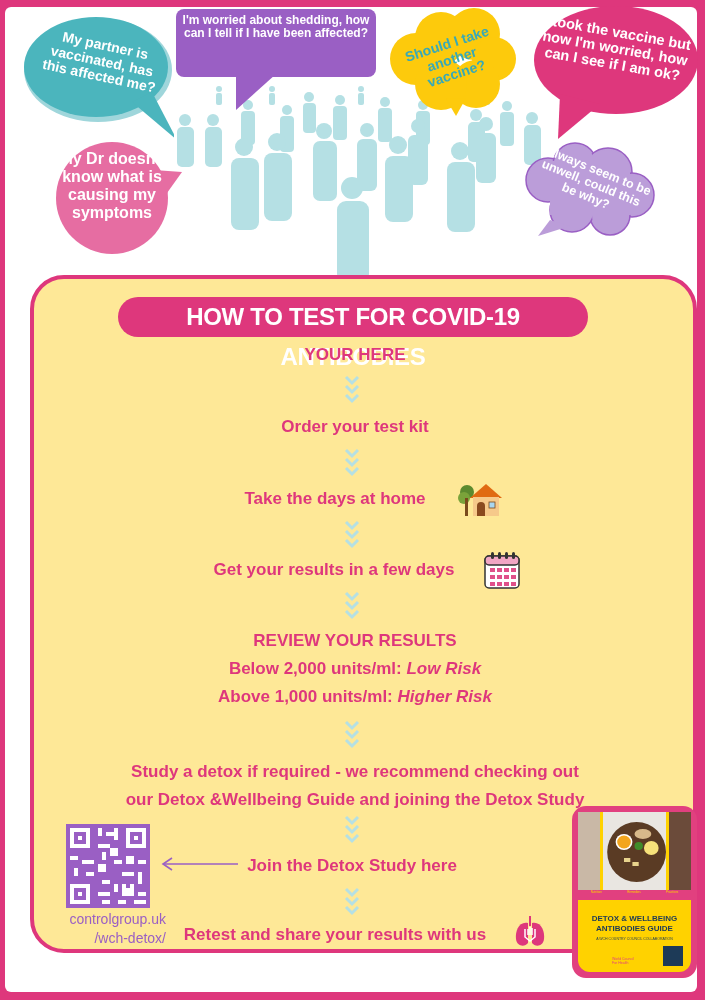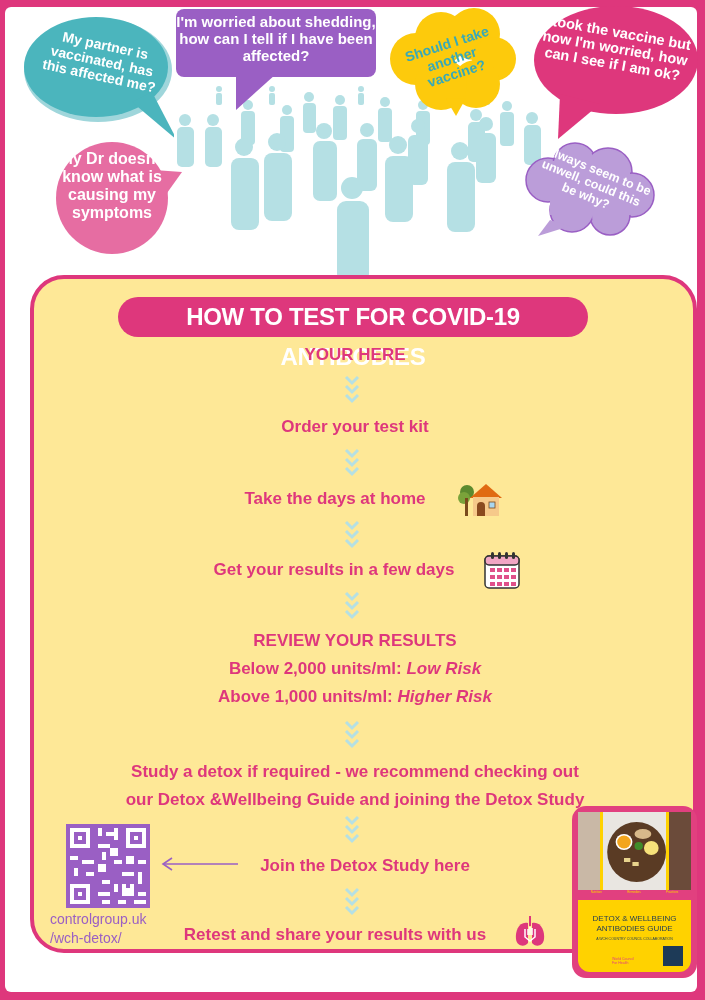--- a/index.html
+++ b/index.html
@@ -1,48 +1,48 @@
 <!DOCTYPE html>
 <html><head>
 <meta charset="utf-8">
 <style>
   * { box-sizing: border-box; margin: 0; padding: 0; }
   html, body { width: 705px; height: 1000px; overflow: hidden; }
   body { background: #de377c; font-family: "Liberation Sans", sans-serif; position: relative; }
   .frame { position: absolute; left: 5px; top: 7px; width: 692px; height: 985px; background: #ffffff; border-radius: 6px; }
   .crowd { position: absolute; left: 0; top: 0; width: 705px; height: 290px; }
   .bubble { position: absolute; color: #fff; font-weight: bold; text-align: center; line-height: 1.12; font-family: "Liberation Sans", sans-serif; }
-  .b-purple { left: 176px; top: 9px; width: 200px; height: 68px; background: #9a5fc4; border-radius: 8px; font-size: 15px; padding-top: 5px; }
+  .b-purple { left: 176px; top: 9px; width: 200px; height: 68px; background: #9a5fc4; border-radius: 8px; font-size: 12px; padding-top: 5px; }
   .b-teal { left: 22px; top: 12px; width: 152px; height: 118px; }
   .b-teal .txt { position: absolute; left: 20px; top: 26px; width: 120px; transform: rotate(12deg); font-size: 14px; }
   .b-pink { left: 54px; top: 140px; width: 116px; height: 116px; }
   .b-pink .txt { position: absolute; left: 0; top: 10px; width: 116px; font-size: 16px; }
   .b-yellow { left: 386px; top: 4px; width: 132px; height: 110px; }
   .b-yellow .txt { position: absolute; left: 16px; top: 32px; width: 100px; color: #38a9b7; font-size: 14px; transform: rotate(-18deg); }
   .b-magenta { left: 530px; top: 4px; width: 168px; height: 126px; }
   .b-magenta .txt { position: absolute; left: 6px; top: 20px; width: 158px; transform: rotate(10deg); font-size: 14.5px; }
   .b-lilac { left: 520px; top: 140px; width: 136px; height: 96px; }
   .b-lilac .txt { position: absolute; left: 12px; top: 22px; width: 118px; transform: rotate(22deg); font-size: 12.5px; }
   .panel { position: absolute; left: 30px; top: 275px; width: 667px; height: 678px; background: #fee897; border: 4px solid #de377c; border-radius: 34px; }
   .title-pill { position: absolute; left: 118px; top: 297px; width: 470px; height: 40px; background: #de377c; border-radius: 20px; color: #fff; font-weight: bold; font-size: 24px; text-align: center; line-height: 40px; letter-spacing: -0.3px; }
   .step { position: absolute; left: 30px; width: 650px; text-align: center; color: #de377c; font-weight: bold; font-size: 17px; line-height: 27px; }
   .step i { font-style: italic; }
   .chev { position: absolute; left: 344px; width: 16px; height: 30px; }
   .icon-inline { position: absolute; }
   .qr { position: absolute; left: 66px; top: 824px; width: 84px; height: 84px; background: #9a5fc4; }
-  .qr-url { position: absolute; left: 50px; top: 910px; width: 116px; text-align: left; color: #9a5fc4; font-size: 14px; line-height: 19px; }
+  .qr-url { position: absolute; left: 50px; top: 910px; width: 116px; text-align: right; color: #9a5fc4; font-size: 14px; line-height: 19px; }
   .arrow-left { position: absolute; left: 160px; top: 856px; width: 80px; height: 16px; }
   .guide { position: absolute; left: 572px; top: 806px; width: 125px; height: 172px; background: #e1407f; border-radius: 14px; overflow: hidden; }
   .guide .photos { position: absolute; left: 6px; top: 6px; width: 113px; height: 78px; background: #ffd200; display: flex; gap: 3px; }
   .guide .ph1 { width: 22px; background: #c9b8a6; }
   .guide .ph2 { flex: 1; background: #5a4636; position: relative; }
   .guide .ph3 { width: 22px; background: #6b4b3a; }
   .guide .labels { position: absolute; left: 6px; top: 84px; width: 113px; height: 8px; display: flex; justify-content: space-around; font-size: 3px; color: #ffd200; }
   .guide .bottom { position: absolute; left: 6px; top: 94px; width: 113px; height: 72px; background: #ffd200; border-radius: 0 0 12px 12px; }
-  .guide .gtitle { position: absolute; left: 0; top: 14px; width: 113px; text-align: center; font-weight: normal; color: #1d3a57; font-size: 8px; line-height: 10px; }
+  .guide .gtitle { position: absolute; left: 0; top: 14px; width: 113px; text-align: center; font-weight: bold; color: #1d3a57; font-size: 8px; line-height: 10px; }
   .guide .gsub { position: absolute; left: 0; top: 36px; width: 113px; text-align: center; color: #1d3a57; font-size: 3.5px; line-height: 6px; }
   .guide .gqr { position: absolute; right: 8px; bottom: 6px; width: 20px; height: 20px; background: #1d3a57; }
   .guide .glogo { position: absolute; left: 34px; bottom: 7px; width: 26px; height: 8px; font-size: 3.5px; color: #e1407f; }
 </style>
 </head>
 <body>
 
 <div class="frame"></div>
 
 <svg class="crowd" viewBox="0 0 705 290">
@@ -317,21 +317,21 @@
 <div class="step" style="top:786px">our Detox &amp;Wellbeing Guide and joining the Detox Study</div>
 
 <svg class="chev" style="top:815px" viewBox="0 0 16 30">
     <g fill="none" stroke="#b5e0e4" stroke-width="3">
       <polyline points="2,2 8,8 14,2"></polyline>
       <polyline points="2,11 8,17 14,11"></polyline>
       <polyline points="2,20 8,26 14,20"></polyline>
     </g>
   </svg>
 
-<div class="step" style="top:852px;left:40px">Join the Detox Study here</div>
+<div class="step" style="top:852px;left:27px">Join the Detox Study here</div>
 
 <svg class="arrow-left" viewBox="0 0 80 16">
     <g stroke="#9a5fc4" stroke-width="1.6" fill="none">
       <line x1="4" y1="8" x2="78" y2="8"></line>
       <polyline points="12,2 3,8 12,14"></polyline>
     </g>
   </svg>
 
 <svg class="chev" style="top:887px" viewBox="0 0 16 30">
     <g fill="none" stroke="#b5e0e4" stroke-width="3">

